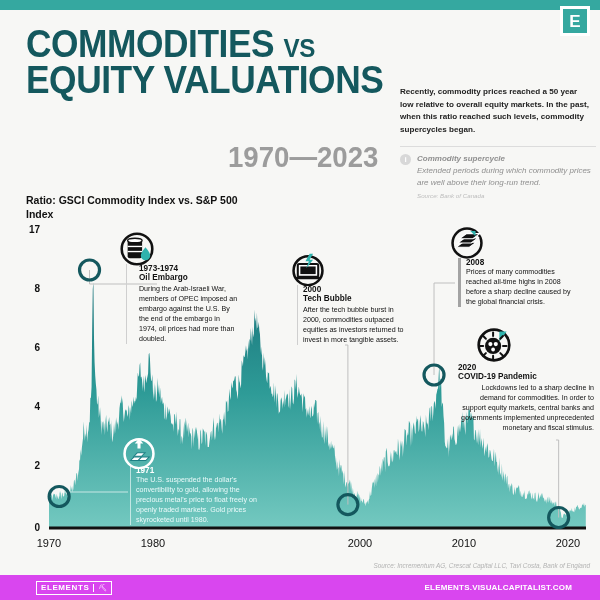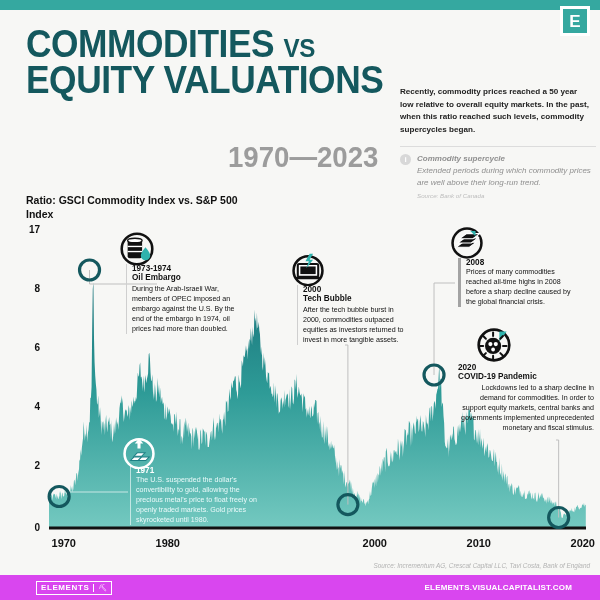--- a/index.html
+++ b/index.html
@@ -64,21 +64,21 @@
   
   .axis-title {
     position:absolute; left:26px; top:194px; width:230px;
     font-size:10.5px; font-weight:bold; color:#111; line-height:1.3;
   }
   #chart { position:absolute; left:0; top:0; width:600px; height:600px; }
   .ylab {
     position:absolute; font-size:10px; font-weight:bold; color:#111; text-align:right; width:22px;
   }
   .xlab {
-    position:absolute; font-size:11px; font-weight:bold; color:#111; text-align:right; width:54px;
+    position:absolute; font-size:11px; font-weight:normal; color:#111; text-align:center; width:54px;
   }
 
   
   .ann { position:absolute; }
   .ann .yr { font-size:8.2px; font-weight:bold; display:block; }
   .ann .ti { font-size:8.2px; font-weight:bold; display:block; margin-bottom:1.5px; }
   .ann .bd { font-size:7.1px; line-height:1.42; display:block; }
   .ann.dark { color:#111; }
   .ann.light { color:#ffffff; }
   .ann.light .bd { color:#eafafa; }
@@ -174,21 +174,21 @@
   <div class="xlab" style="left:541px; top:537px;">2020</div>
 
   <svg class="ann-icon" style="left:120px; top:232px;" width="34" height="34" viewBox="0 0 40 40">
     <circle cx="20" cy="20" r="18" fill="none" stroke="#111" stroke-width="3"></circle>
     <rect x="9" y="9" width="17" height="22" rx="2.5" fill="#111"></rect>
     <ellipse cx="17.5" cy="10" rx="8.5" ry="2.6" fill="#fff" stroke="#111" stroke-width="1.6"></ellipse>
     <line x1="9" y1="17" x2="26" y2="17" stroke="#fff" stroke-width="1.6"></line>
     <line x1="9" y1="23" x2="26" y2="23" stroke="#fff" stroke-width="1.6"></line>
     <path d="M30 18 c4 5 5.5 7.5 5.5 9.8 a5.5 5.5 0 0 1 -11 0 c0 -2.3 1.5 -4.8 5.5 -9.8z" fill="#2fb3ad"></path>
   </svg>
-  <div class="ann dark" style="left:126px; top:264px; width:112px; border-left:1px solid #cfcfcf; padding-left:5px;">
+  <div class="ann dark" style="left:126px; top:264px; width:112px; border-left:1px solid #cfcfcf; padding-left:12px;">
     <span class="yr">1973-1974</span>
     <span class="ti">Oil Embargo</span>
     <span class="bd">During the Arab-Israeli War, members of OPEC imposed an embargo against the U.S. By the end of the embargo in 1974, oil prices had more than doubled.</span>
   </div>
 
   <svg class="ann-icon" style="left:122px; top:435px;" width="34" height="34" viewBox="0 0 40 40">
     <circle cx="20" cy="22" r="17" fill="none" stroke="#fff" stroke-width="3"></circle>
     <path d="M20 4 l5 6 h-3.2 v6 h-3.6 v-6 H15z" fill="#fff"></path>
     <g fill="#fff" stroke="#1d7f84" stroke-width="1.2">
       <path d="M10 30 l4-4 h9 l-4 4z"></path>

